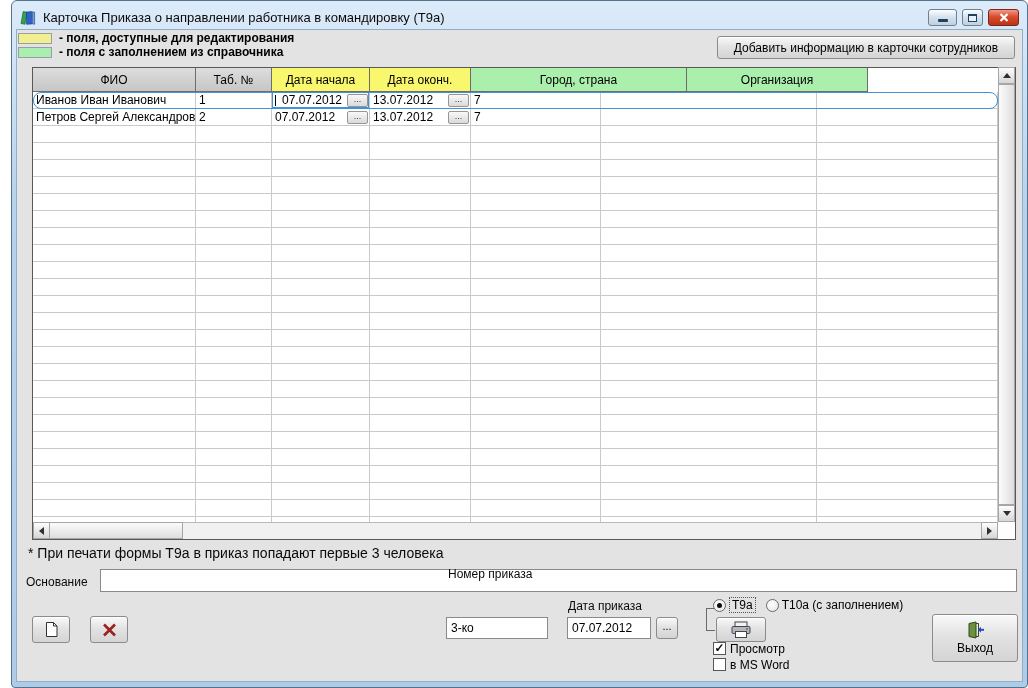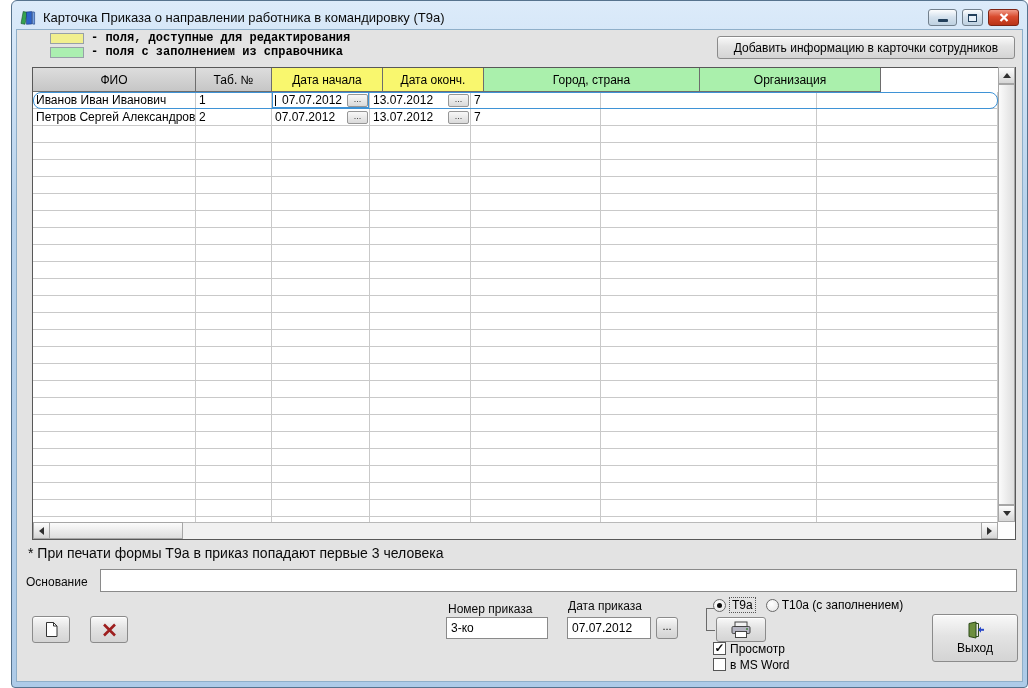--- a/index.html
+++ b/index.html
@@ -18,21 +18,21 @@
           background:linear-gradient(#fcfdfe,#d4e1ed 48%,#bed1e1); display:flex; align-items:center; justify-content:center; cursor:pointer; }
   .wbtn.min { width:29px; } .wbtn.max { width:21px; }
   .wbtn.close { width:31px; background:linear-gradient(#f09a87,#d94b2e 45%,#b93418); border-color:#7e2414; }
   .glyph-min { width:10px; height:3px; background:#23405c; border-radius:1px; margin-top:6px; }
   .glyph-max { width:9px; height:8px; border:1px solid #23405c; border-top-width:2px; background:#e8f1f9; }
 
   
   .client { position:absolute; left:4px; right:4px; top:28px; bottom:5px; background:#e3e3e3; border:1px solid #8fafc9; }
 
   
-  .legend-row { position:absolute; left:38px; display:flex; align-items:center; gap:7px; font-weight:bold; font-size:12px; color:#000;font-family:Liberation Mono, monospace; }
+  .legend-row { position:absolute; left:6px; display:flex; align-items:center; gap:7px; font-weight:bold; font-size:12px; color:#000; }
   .legend-row.r1 { top:30px; } .legend-row.r2 { top:44px; }
   .swatch { width:34px; height:11px; border:1px solid #97a0a8; }
 
   
   .btn { border:1px solid #8b8b8b; border-radius:3px; color:#000; font-size:12px; cursor:pointer;
          background:linear-gradient(#f9f9f9,#e3e3e3 45%,#d4d4d4); box-shadow:inset 0 1px 0 #fff;
          display:flex; align-items:center; justify-content:center; font-family:"Liberation Sans",sans-serif; }
   .add-btn { position:absolute; left:705px; top:35px; width:298px; height:23px; }
 
   
@@ -69,21 +69,21 @@
   .arr.down  { border-top:5px solid #2f2f2f; border-bottom:none; }
   .arr.left  { border-right:5px solid #2f2f2f; border-left:none; }
   .arr.right { border-left:5px solid #2f2f2f; border-right:none; }
 
   
   .footnote { position:absolute; left:16px; top:544px; font-size:14px; color:#0a0a0a; }
   .field-label { position:absolute; font-size:12px; color:#0a0a0a; white-space:nowrap; }
   .tinput { position:absolute; background:#fff; border:1px solid #8a8a8a; font-size:12px; padding:3px 4px; overflow:hidden; white-space:nowrap; }
   .osn-label { left:14px; top:574px; }
   .osn-input { left:88px; top:568px; width:917px; height:23px; }
-  .num-label { left:436px; top:601px; }
+  .num-label { left:436px; top:566px; }
   .num-input { left:434px; top:616px; width:102px; height:22px; }
   .date-label { left:556px; top:598px; }
   .date-input { left:555px; top:616px; width:84px; height:22px; }
   .date-browse { position:absolute; left:644px; top:616px; width:22px; height:22px; font-size:11px; padding-bottom:5px; }
 
   .newdoc-btn { position:absolute; left:20px; top:615px; width:38px; height:27px; }
   .del-btn { position:absolute; left:78px; top:615px; width:38px; height:27px; color:#a02020; font-weight:bold; font-size:16px; }
 
   .bracket { position:absolute; left:694px; top:607px; width:9px; height:23px;
              border-left:1px solid #6a6a6a; border-top:1px solid #6a6a6a; border-bottom:1px solid #6a6a6a; }
@@ -141,21 +141,21 @@
     <span class="swatch" style="background: rgb(171, 239, 176);"></span>
     <span>- поля с заполнением из справочника</span>
   </div>
 
   <button class="btn add-btn">Добавить информацию в карточки сотрудников</button>
 
   <div class="tbl">
     <div class="thead">
         <div class="hcell" style="width: 163px; background: linear-gradient(rgb(221, 221, 221), rgb(198, 198, 198));">ФИО</div>
         <div class="hcell" style="width: 76px; background: linear-gradient(rgb(221, 221, 221), rgb(198, 198, 198));">Таб. №</div>
-        <div class="hcell" style="width: 111px; background: rgb(249, 247, 110);">Дата начала</div>
+        <div class="hcell" style="width: 98px; background: rgb(249, 247, 110);">Дата начала</div>
         <div class="hcell" style="width: 101px; background: rgb(249, 247, 110);">Дата оконч.</div>
         <div class="hcell" style="width: 216px; background: rgb(170, 240, 172);">Город, страна</div>
         <div class="hcell" style="width: 181px; background: rgb(170, 240, 172);">Организация</div>
       </div>
     <div class="tbody">
         <div class="trow selected">
           <div class="tcell" style="width: 163px;">Иванов Иван Иванович</div>
           <div class="tcell" style="width: 76px;">1</div>
           <div class="tcell datecell editing" style="width: 98px;">
             <span class="caret"></span>

